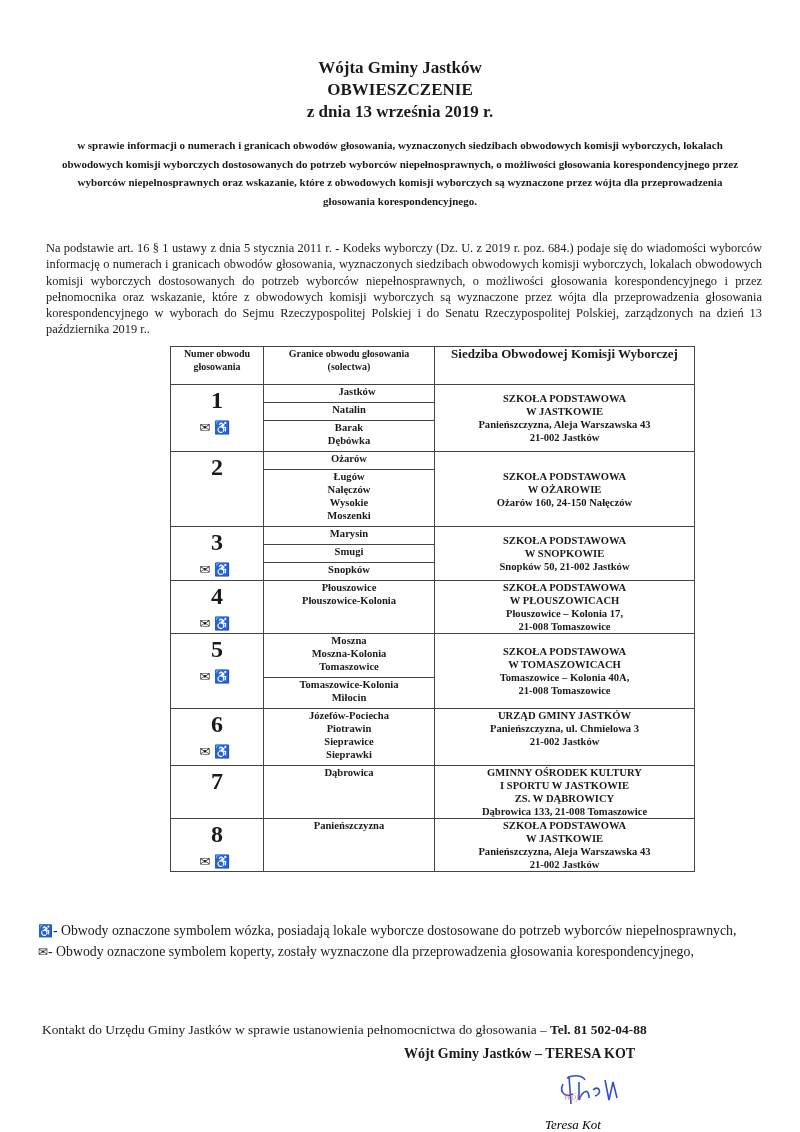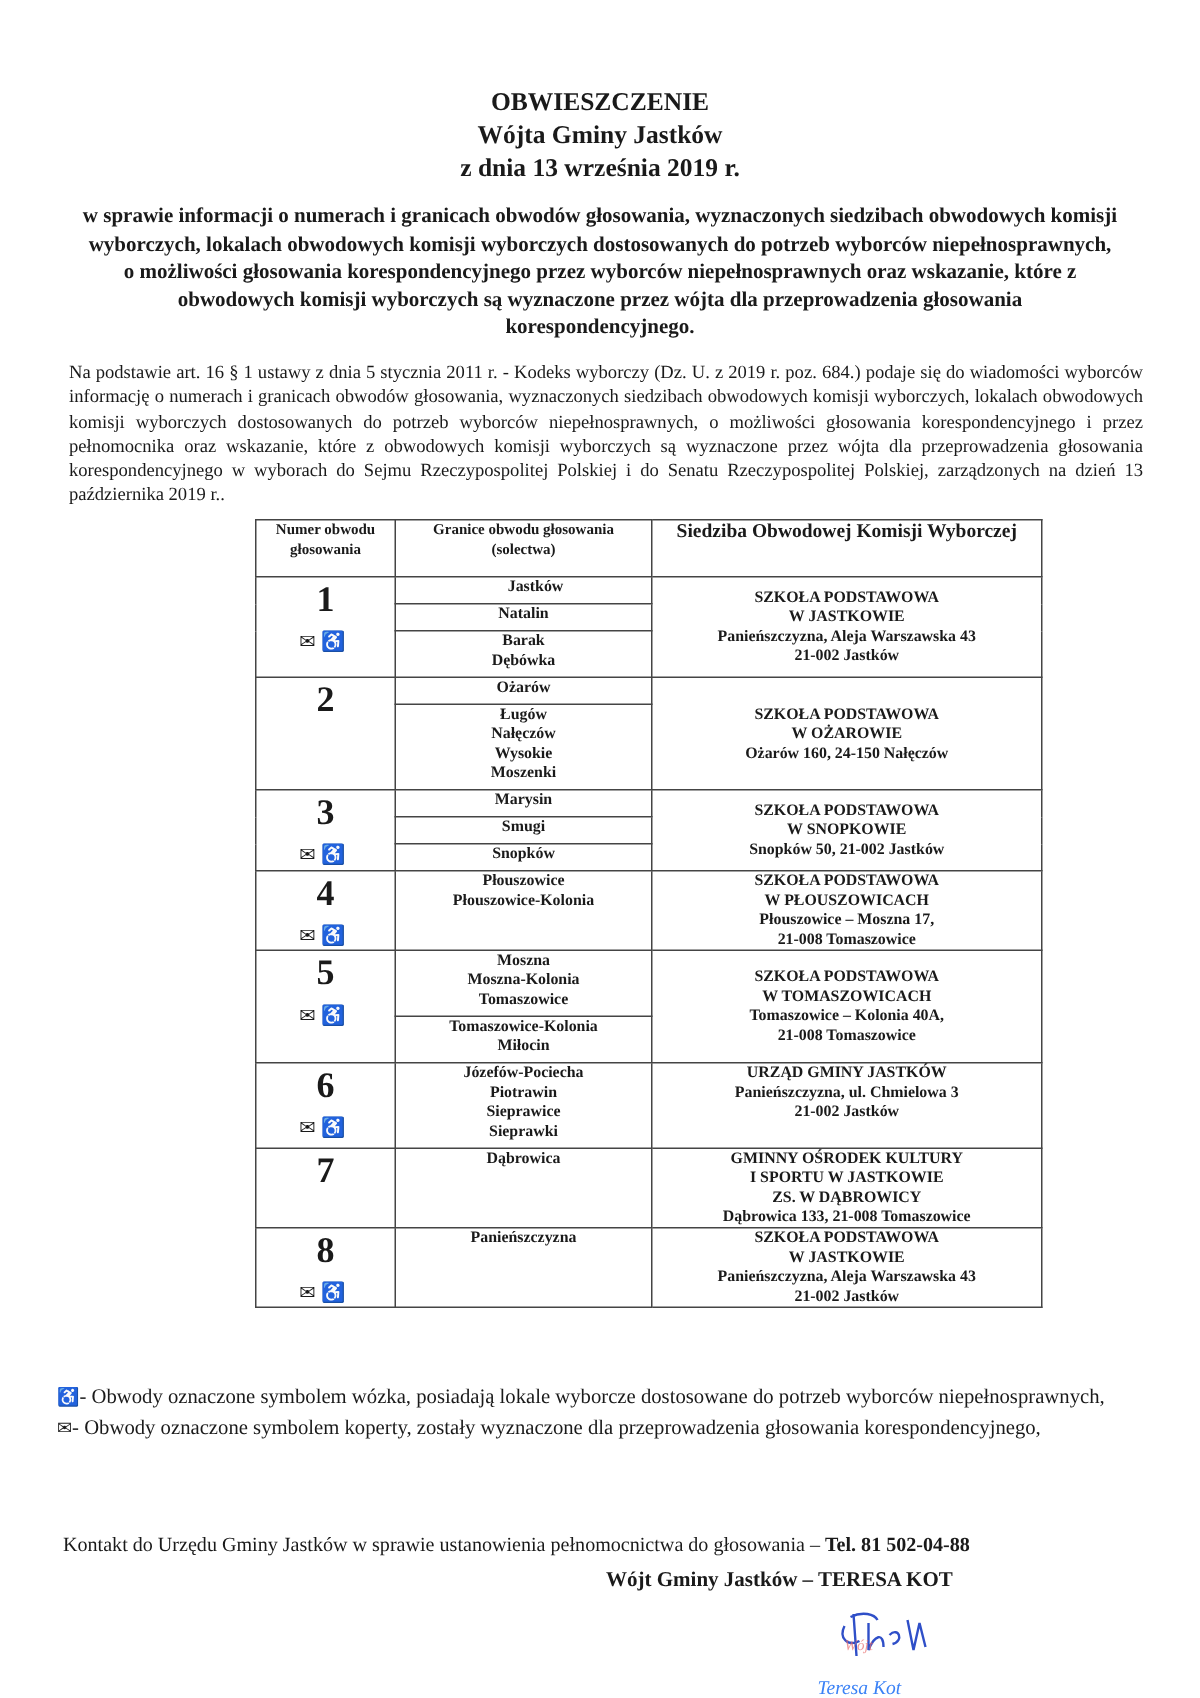--- a/index.html
+++ b/index.html
@@ -1,44 +1,44 @@
 <!DOCTYPE html>
 <html><head>
 <meta charset="utf-8">
 <style>
   html, body { margin: 0; padding: 0; background: #ffffff; }
   body { width: 800px; height: 1132px; position: relative; overflow: hidden; color: #1a1a1a; font-family: "Liberation Serif", serif; }
   .title-block { position: absolute; top: 57px; left: 0; width: 800px; text-align: center; font-weight: bold; font-size: 17px; line-height: 22px; }
-  .subject { position: absolute; top: 136px; left: 55px; width: 690px; text-align: center; font-weight: bold; font-size: 14px; line-height: 18.6px; }
+  .subject { position: absolute; top: 136px; left: 55px; width: 690px; text-align: center; font-weight: bold; font-size: 11px; line-height: 18.6px; }
   .intro { position: absolute; top: 240px; left: 46px; width: 716px; text-align: justify; font-size: 12.4px; line-height: 16.3px; }
   table.obw { position: absolute; top: 346px; left: 135px; width: 525px; border-collapse: collapse; font-size: 10.6px; font-weight: bold; margin-left: 35px; }
   table.obw td, table.obw th { border: 1px solid #444; padding: 0; text-align: center; vertical-align: top; line-height: 13px; }
   table.obw th { font-weight: bold; }
   th.h-num { width: 92px; font-size: 10px; line-height: 11.5px; height: 37px; }
   th.h-gran { width: 170px; font-size: 10px; line-height: 11.5px; }
   th.h-sied { font-size: 13px; padding-top: 4px; }
   .num { font-size: 24px; line-height: 26px; display: block; margin-top: 2px; }
   .icons { display: block; font-size: 13px; font-weight: normal; letter-spacing: 4px; margin-top: 8px; }
   .sied-cell { vertical-align: middle !important; }
   .sied-line { display: block; }
   .gran-line { display: block; }
   .legend { position: absolute; top: 921px; left: 38px; width: 728px; text-align: justify; font-size: 13.8px; line-height: 19.6px; }
   .legend .row { display: block; }
   .contact { position: absolute; top: 1022px; left: 42px; font-size: 13.4px; }
   .contact b { font-weight: bold; }
   .signer { position: absolute; top: 1046px; left: 384px; font-size: 14px; font-weight: bold; margin-left: 20px; }
   .signature { position: absolute; top: 1070px; left: 555px; width: 80px; height: 40px; }
-  .stamp-name { position: absolute; top: 1117px; left: 545px; font-size: 13px; font-style: italic; color: #3b82f6; }
+  .stamp-name { position: absolute; top: 1117px; left: 545px; font-size: 13px; font-style: italic; color: #000000; }
 </style>
 </head>
 <body>
 
 <div class="title-block">
+  <div>Wójta Gminy Jastków</div>
   <div>OBWIESZCZENIE</div>
-  <div>Wójta Gminy Jastków</div>
   <div>z dnia 13 września 2019 r.</div>
 </div>
 
 <div class="subject">w sprawie informacji o numerach i granicach obwodów głosowania, wyznaczonych siedzibach obwodowych komisji wyborczych, lokalach obwodowych komisji wyborczych dostosowanych do potrzeb wyborców niepełnosprawnych, o możliwości głosowania korespondencyjnego przez wyborców niepełnosprawnych oraz wskazanie, które z obwodowych komisji wyborczych są wyznaczone przez wójta dla przeprowadzenia głosowania korespondencyjnego.</div>
 
 <div class="intro"><span>Na podstawie art. 16 § 1 ustawy z dnia 5 stycznia 2011 r. - Kodeks wyborczy (Dz. U. z 2019 r. poz. 684.) podaje się do wiadomości wyborców informację o numerach i granicach obwodów głosowania, wyznaczonych siedzibach obwodowych komisji wyborczych, lokalach obwodowych komisji wyborczych dostosowanych do potrzeb wyborców niepełnosprawnych, o możliwości głosowania korespondencyjnego i przez pełnomocnika oraz wskazanie, które z obwodowych komisji wyborczych są wyznaczone przez wójta dla przeprowadzenia głosowania korespondencyjnego w wyborach do Sejmu Rzeczypospolitej Polskiej i do Senatu Rzeczypospolitej Polskiej, zarządzonych na dzień 13 października 2019 r..</span></div>
 
 <table class="obw">
   <thead>
     <tr>
@@ -127,21 +127,21 @@
           <span class="num">4</span>
           <span class="icons"><span>✉</span><span>♿</span></span>
         </td>
         <td style="padding-bottom: 4px;">
           <span class="gran-line">Płouszowice</span>
           <span class="gran-line">Płouszowice-Kolonia</span>
         </td>
         <td rowspan="1" class="">
           <span class="sied-line">SZKOŁA PODSTAWOWA</span>
           <span class="sied-line">W PŁOUSZOWICACH</span>
-          <span class="sied-line">Płouszowice – Moszna 17,</span>
+          <span class="sied-line">Płouszowice – Kolonia 17,</span>
           <span class="sied-line">21-008 Tomaszowice</span>
         </td>
       </tr>
       <tr>
         <td rowspan="2">
           <span class="num">5</span>
           <span class="icons"><span>✉</span><span>♿</span></span>
         </td>
         <td style="padding-bottom: 4px; text-align: center;">
           <span class="gran-line">Moszna</span>

